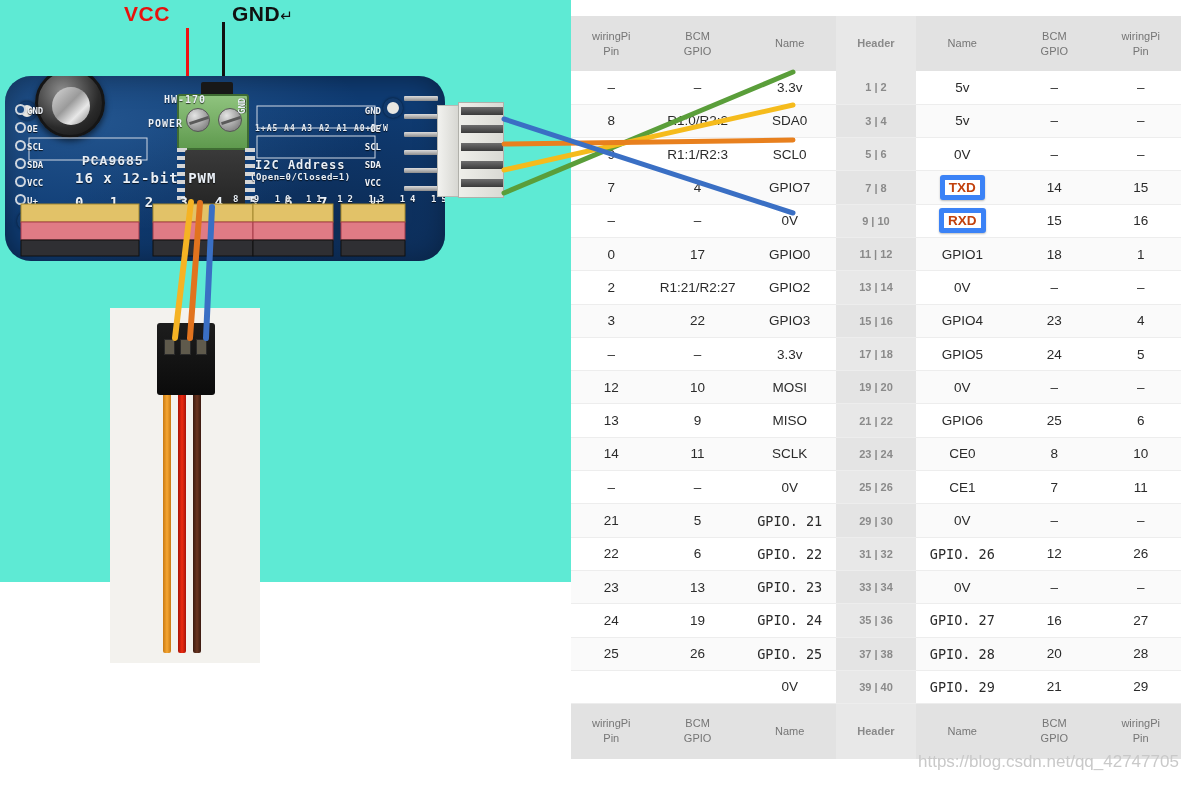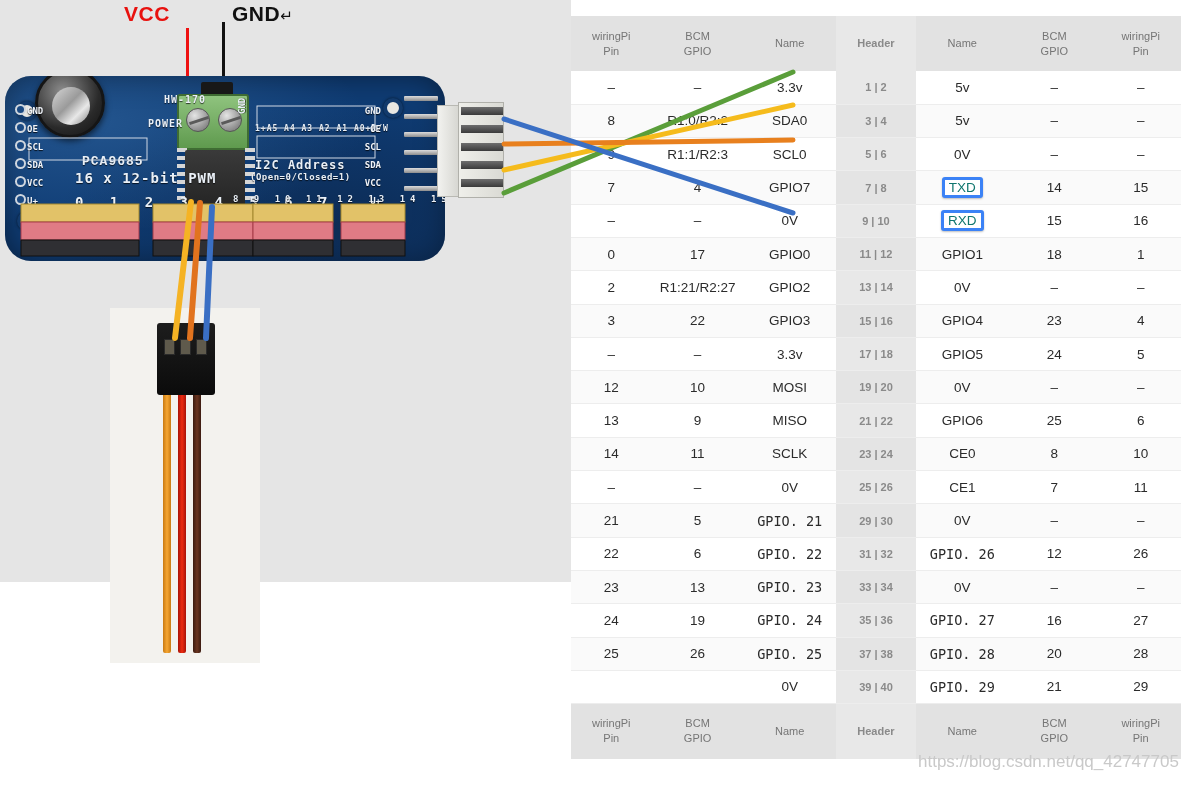--- a/index.html
+++ b/index.html
@@ -8,21 +8,21 @@
     background: #ffffff;
     font-family: "Liberation Sans", sans-serif;
     position: relative;
     overflow: hidden;
   }
 
   
   #photo-panel {
     position: absolute; left: 0; top: 0;
     width: 571px; height: 582px;
-    background: #e5e5e5;
+    background: #5eead4;
   }
 
   .wire-label {
     position: absolute;
     font-size: 21px;
     font-weight: bold;
     letter-spacing: .5px;
   }
   #label-vcc { left: 124px; top: 2px; color: #e8110e; }
   #label-gnd { left: 232px; top: 2px; color: #111111; }
@@ -236,22 +236,22 @@
 
   .v-red   { color: #a8251c; font-weight: bold; }
   .v-cyan  { color: #74c7c9; font-weight: bold; }
   .v-green { color: #1f7a2e; }
   .v-orange{ color: #d98c1a; font-weight: bold; }
   .v-purple{ color: #8c1f72; font-weight: bold; }
   .v-dark  { color: #222; }
   .v-mono  { font-family: "DejaVu Sans Mono", monospace; font-size: 12.5px; }
   .badge {
     display: inline-block; padding: 0 4px;
-    color: #0f766e; font-weight: normal;
-    background: #fff; border: 3px solid #3b82f6;
+    color: #c2410c; font-weight: bold;
+    background: #fff; border: 5px solid #3b82f6;
     border-radius: 3px;
     box-shadow: 0 1px 2px rgba(0,0,0,.25);
   }
 
   
   #overlay { position: absolute; left: 0; top: 0; width: 1181px; height: 785px; pointer-events: none; }
 
   #watermark {
     position: absolute; left: 918px; top: 752px;
     font-size: 17px; color: #c9c9c9;

